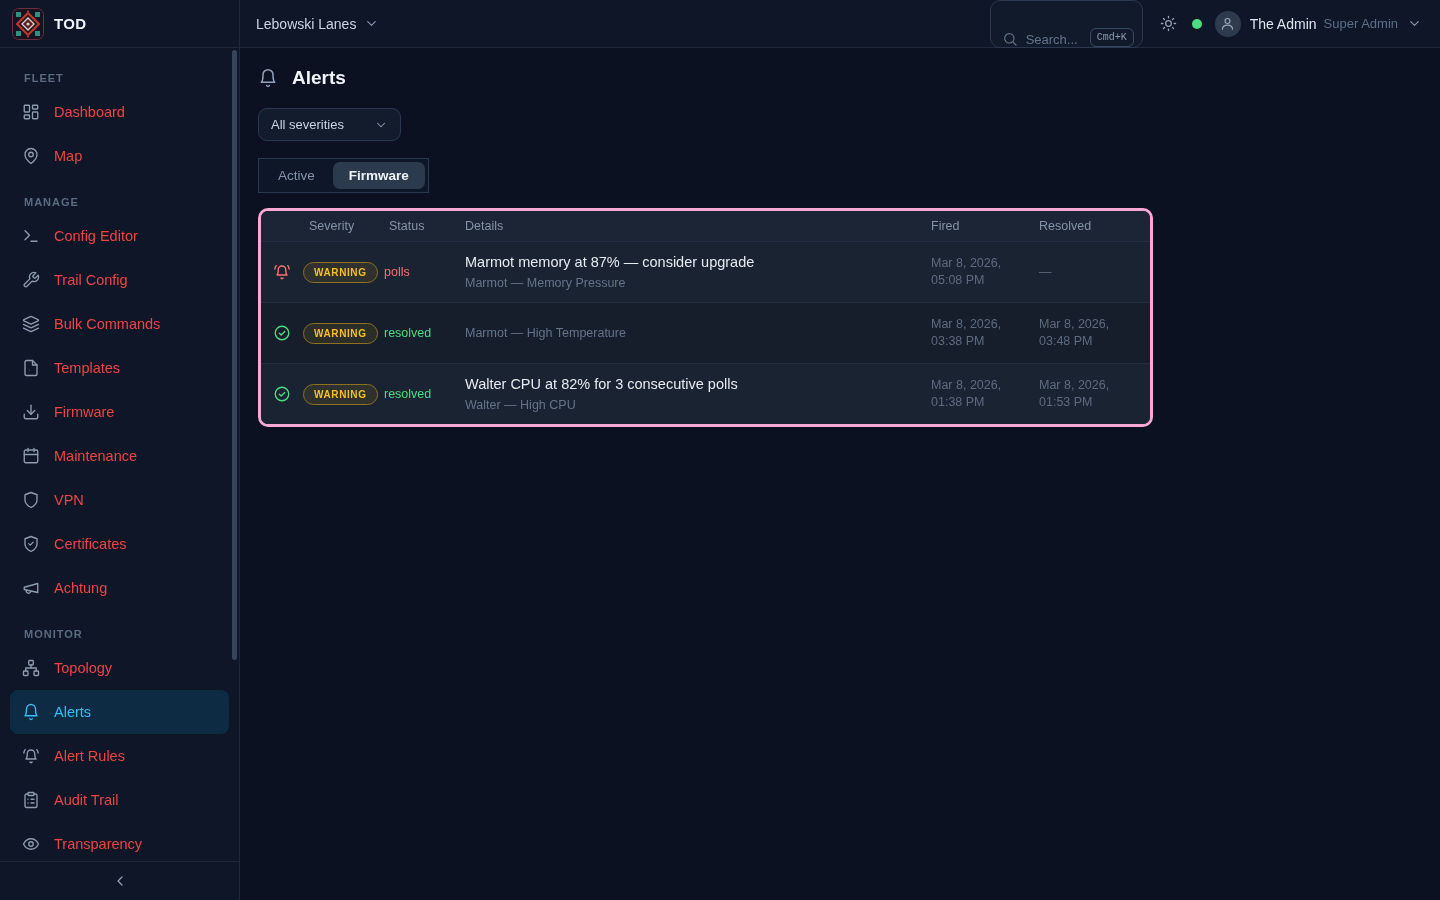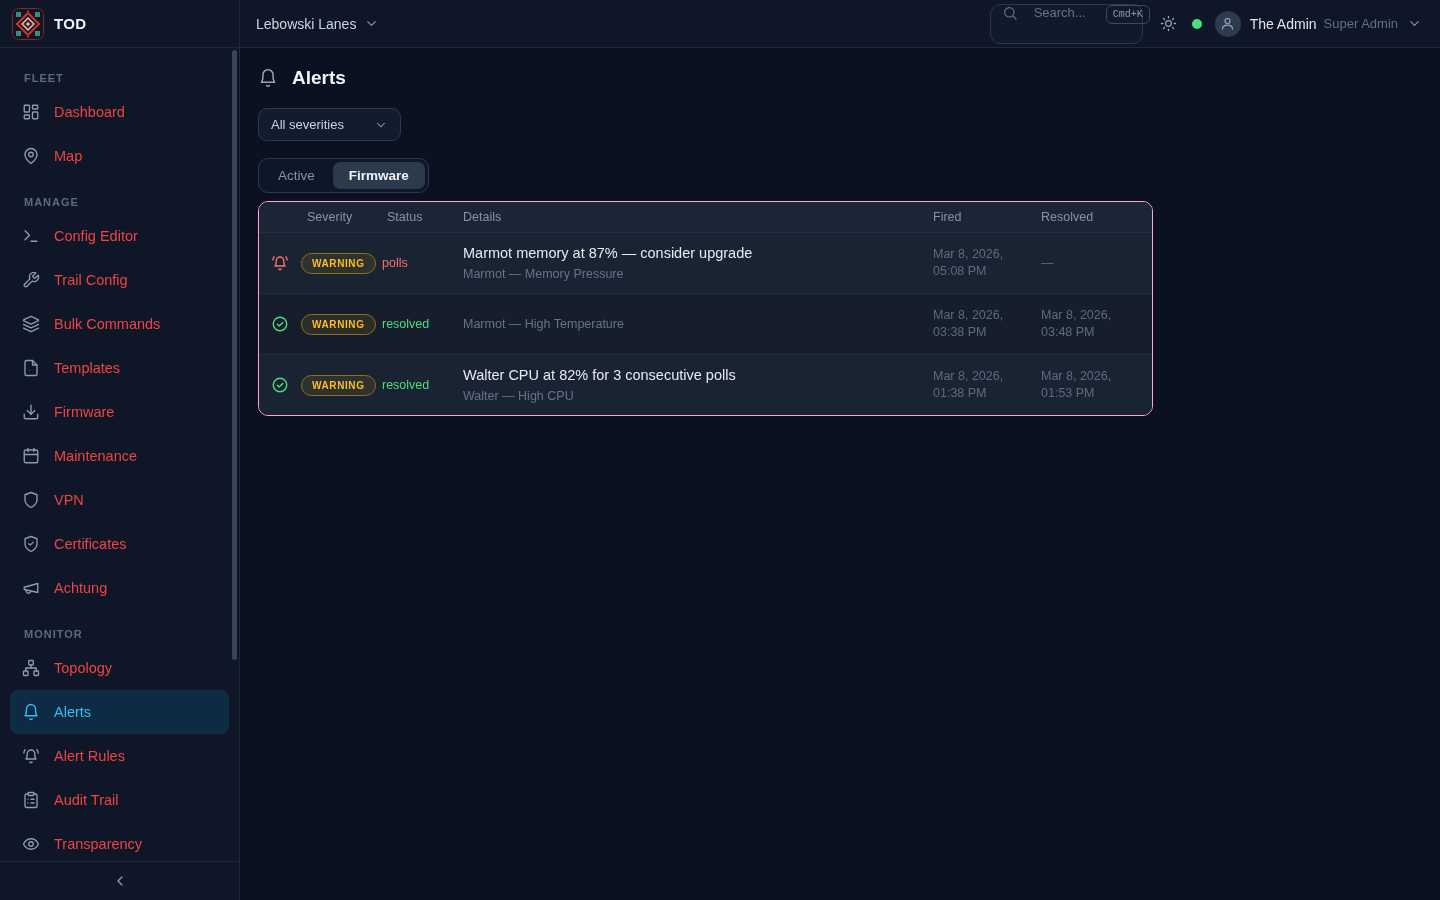--- a/index.html
+++ b/index.html
@@ -26,21 +26,21 @@
   }
   .logo { width: 32px; height: 32px; border-radius: 6px; overflow: hidden; }
   .brand-name { font-size: 15px; font-weight: bold; color: #f1f5f9; letter-spacing: .02em; }
   .org-switcher {
     display: flex; align-items: center; gap: 8px; padding: 0 16px;
     font-size: 14px; color: #cbd5e1; cursor: pointer; height: 100%;
   }
   .org-switcher .chev { color: #8b9bb0; }
   .topbar-right { margin-left: auto; display: flex; align-items: center; padding-right: 18px; }
   .searchbox {
-    display: flex; align-items: flex-start; gap: 16px; width: 153px; height: 40px;
+    display: flex; align-items: flex-end; gap: 8px; width: 153px; height: 48px;
     border: 1px solid #2b3950; background: #101a2b; border-radius: 10px;
     padding: 0 6px 0 11px; color: #64748b;
   }
   .searchbox input {
     background: transparent; border: none; outline: none; width: 56px;
     color: #cbd5e1; font-size: 13px; font-family: inherit;
   }
   .searchbox input::placeholder { color: #64748b; }
   .kbd {
     font-size: 10px; color: #8b9bb0; border: 1px solid #3a4a66;
@@ -93,32 +93,32 @@
   .page-title { font-size: 19px; font-weight: bold; color: #f1f5f9; }
   .filter-select {
     margin-top: 14px; width: 143px; height: 33px;
     border: 1px solid #2b3950; background: #121c2c; border-radius: 9px;
     display: flex; align-items: center; justify-content: space-between;
     padding: 0 12px; font-size: 13px; color: #cbd5e1; cursor: pointer;
   }
   .filter-select .chev { color: #8b9bb0; }
   .tabs {
     margin-top: 17px; display: inline-flex; align-items: center; gap: 2px;
-    border: 1px solid #2b3950; background: #0e1727; border-radius: 10px; padding: 3px;
+    border: 1px solid #2b3950; background: #0e1727; border-radius: 0; padding: 3px;
   }
   .tab {
     height: 27px; padding: 0 16px; border: none; border-radius: 7px;
     background: transparent; color: #8494a8; font-size: 13.5px;
     font-family: inherit; display: flex; align-items: center; cursor: pointer;
   }
   .tab.active { background: #2c3a4e; color: #eef2f7; font-weight: bold; }
 
   
   .card {
-    margin-top: 8px; width: 895px; border: 1px solid #f9a8d4;
+    margin-top: 15px; width: 895px; border: 3px solid #f9a8d4;
     border-radius: 10px; overflow: hidden; background: #161f2e;
   }
   .trow { display: grid; grid-template-columns: 42px 80px 76px 1fr 108px 118px; align-items: center; }
   .thead { height: 30px; background: #1b2535; color: #8494a8; font-size: 12.5px; }
   .th { padding: 0 6px; }
   .th.pad7 { padding: 0 7px; }
   .row { height: 61px; border-top: 1px solid #232e40; }
   .row.odd { background: #1a2331; }
   .row.even { background: #161e2b; }
   .cell-icon { display: flex; justify-content: center; }

